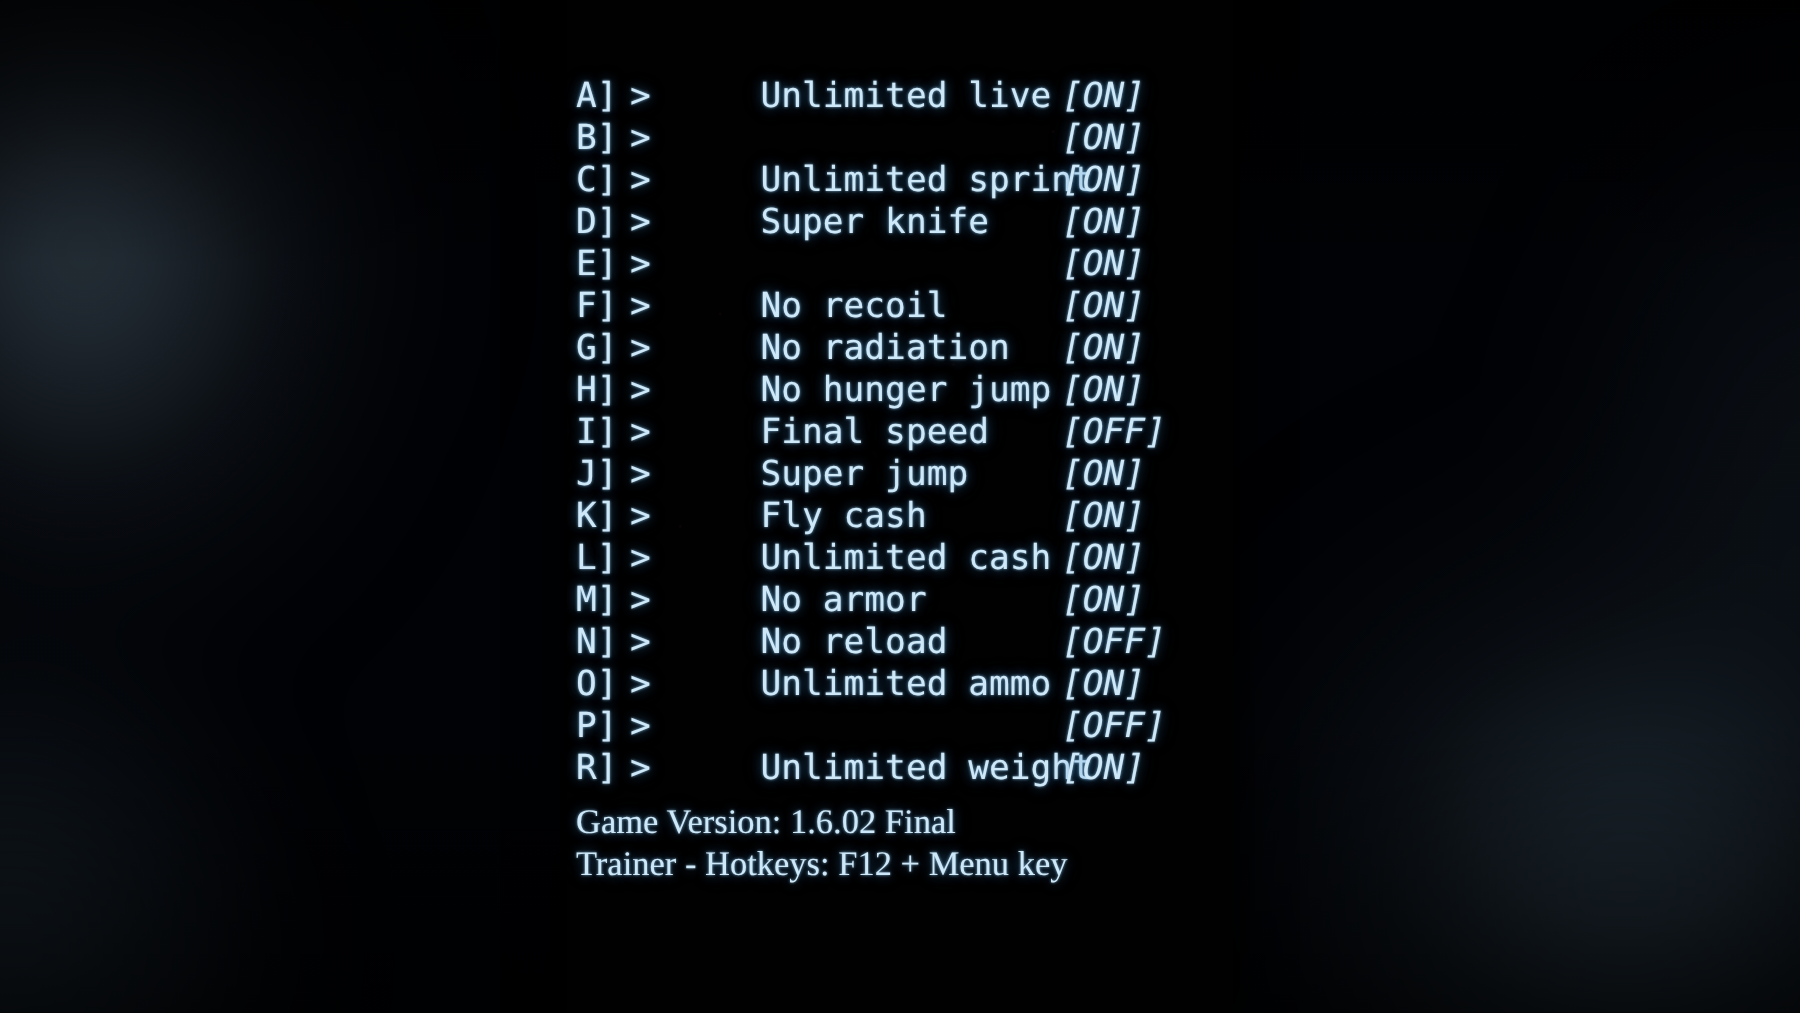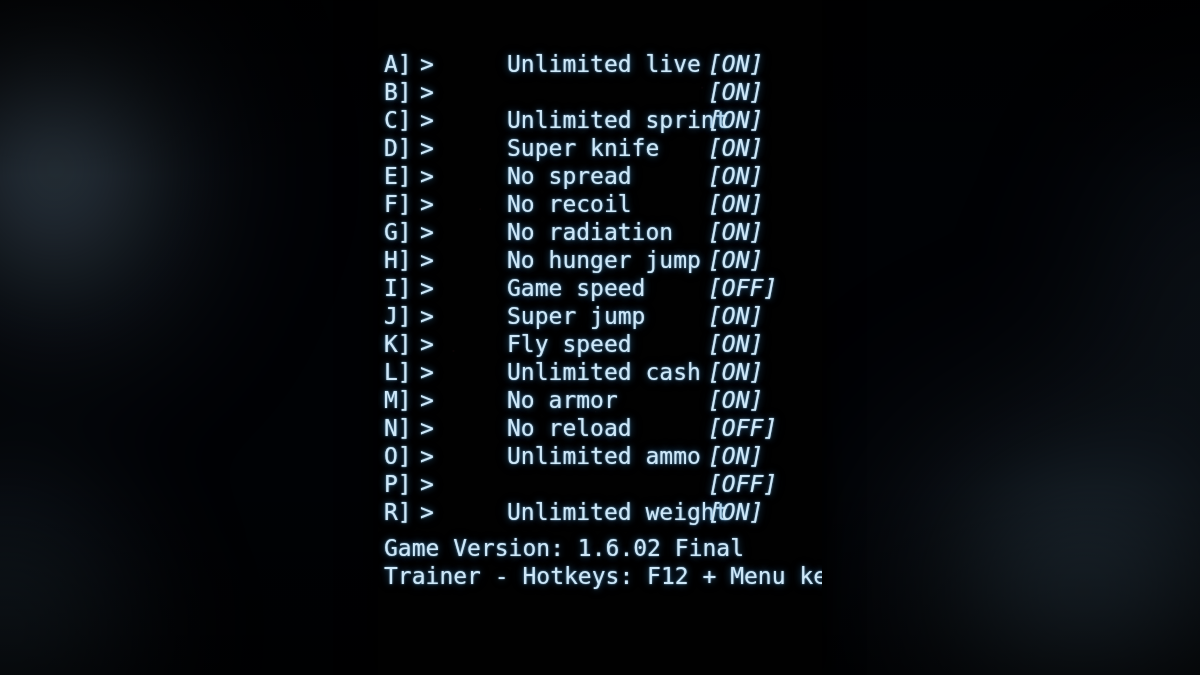--- a/index.html
+++ b/index.html
@@ -121,20 +121,21 @@
     position: absolute;
     left: 330px;
     top: 0;
     font-style: italic;
   }
 
   .footer {
     position: absolute;
     left: 0;
     width: 100%;
+    font-family: Liberation Serif, serif;
   }
   .footer .fline {
     position: relative;
     height: 28px;
     line-height: 28px;
     white-space: pre;
     font-size: 23px;
     color: #cfe8f8;
     padding-left: 6px;
     text-shadow:
@@ -154,27 +155,27 @@
   <div class="bg-vignette"></div>
 
   <div class="panel">
     <div class="panel-noise"></div>
 
     <div class="menu" id="menu-list" style="top: 50px;">
         <div class="row"><span class="key">A]</span><span class="arrow">&gt;</span><span class="label">Unlimited live</span><span class="state">[ON]</span></div>
         <div class="row"><span class="key">B]</span><span class="arrow">&gt;</span><span class="state">[ON]</span></div>
         <div class="row"><span class="key">C]</span><span class="arrow">&gt;</span><span class="label">Unlimited sprint</span><span class="state">[ON]</span></div>
         <div class="row"><span class="key">D]</span><span class="arrow">&gt;</span><span class="label">Super knife</span><span class="state">[ON]</span></div>
-        <div class="row"><span class="key">E]</span><span class="arrow">&gt;</span><span class="label">No spread</span><span class="state">[ON]</span></div>
+        <div class="row"><span class="key">E]</span><span class="arrow">&gt;</span><span class="state">[ON]</span></div>
         <div class="row"><span class="key">F]</span><span class="arrow">&gt;</span><span class="label">No recoil</span><span class="state">[ON]</span></div>
         <div class="row"><span class="key">G]</span><span class="arrow">&gt;</span><span class="label">No radiation</span><span class="state">[ON]</span></div>
         <div class="row"><span class="key">H]</span><span class="arrow">&gt;</span><span class="label">No hunger jump</span><span class="state">[ON]</span></div>
-        <div class="row"><span class="key">I]</span><span class="arrow">&gt;</span><span class="label">Game speed</span><span class="state">[OFF]</span></div>
+        <div class="row"><span class="key">I]</span><span class="arrow">&gt;</span><span class="label">Final speed</span><span class="state">[OFF]</span></div>
         <div class="row"><span class="key">J]</span><span class="arrow">&gt;</span><span class="label">Super jump</span><span class="state">[ON]</span></div>
-        <div class="row"><span class="key">K]</span><span class="arrow">&gt;</span><span class="label">Fly speed</span><span class="state">[ON]</span></div>
+        <div class="row"><span class="key">K]</span><span class="arrow">&gt;</span><span class="label">Fly cash</span><span class="state">[ON]</span></div>
         <div class="row"><span class="key">L]</span><span class="arrow">&gt;</span><span class="label">Unlimited cash</span><span class="state">[ON]</span></div>
         <div class="row"><span class="key">M]</span><span class="arrow">&gt;</span><span class="label">No armor</span><span class="state">[ON]</span></div>
         <div class="row"><span class="key">N]</span><span class="arrow">&gt;</span><span class="label">No reload</span><span class="state">[OFF]</span></div>
         <div class="row"><span class="key">O]</span><span class="arrow">&gt;</span><span class="label">Unlimited ammo</span><span class="state">[ON]</span></div>
         <div class="row"><span class="key">P]</span><span class="arrow">&gt;</span><span class="state">[OFF]</span></div>
         <div class="row"><span class="key">R]</span><span class="arrow">&gt;</span><span class="label">Unlimited weight</span><span class="state">[ON]</span></div>
       </div>
 
     <div class="footer" id="footer-block" style="top: 534px;">
       <div class="fline">Game Version: 1.6.02 Final</div>

